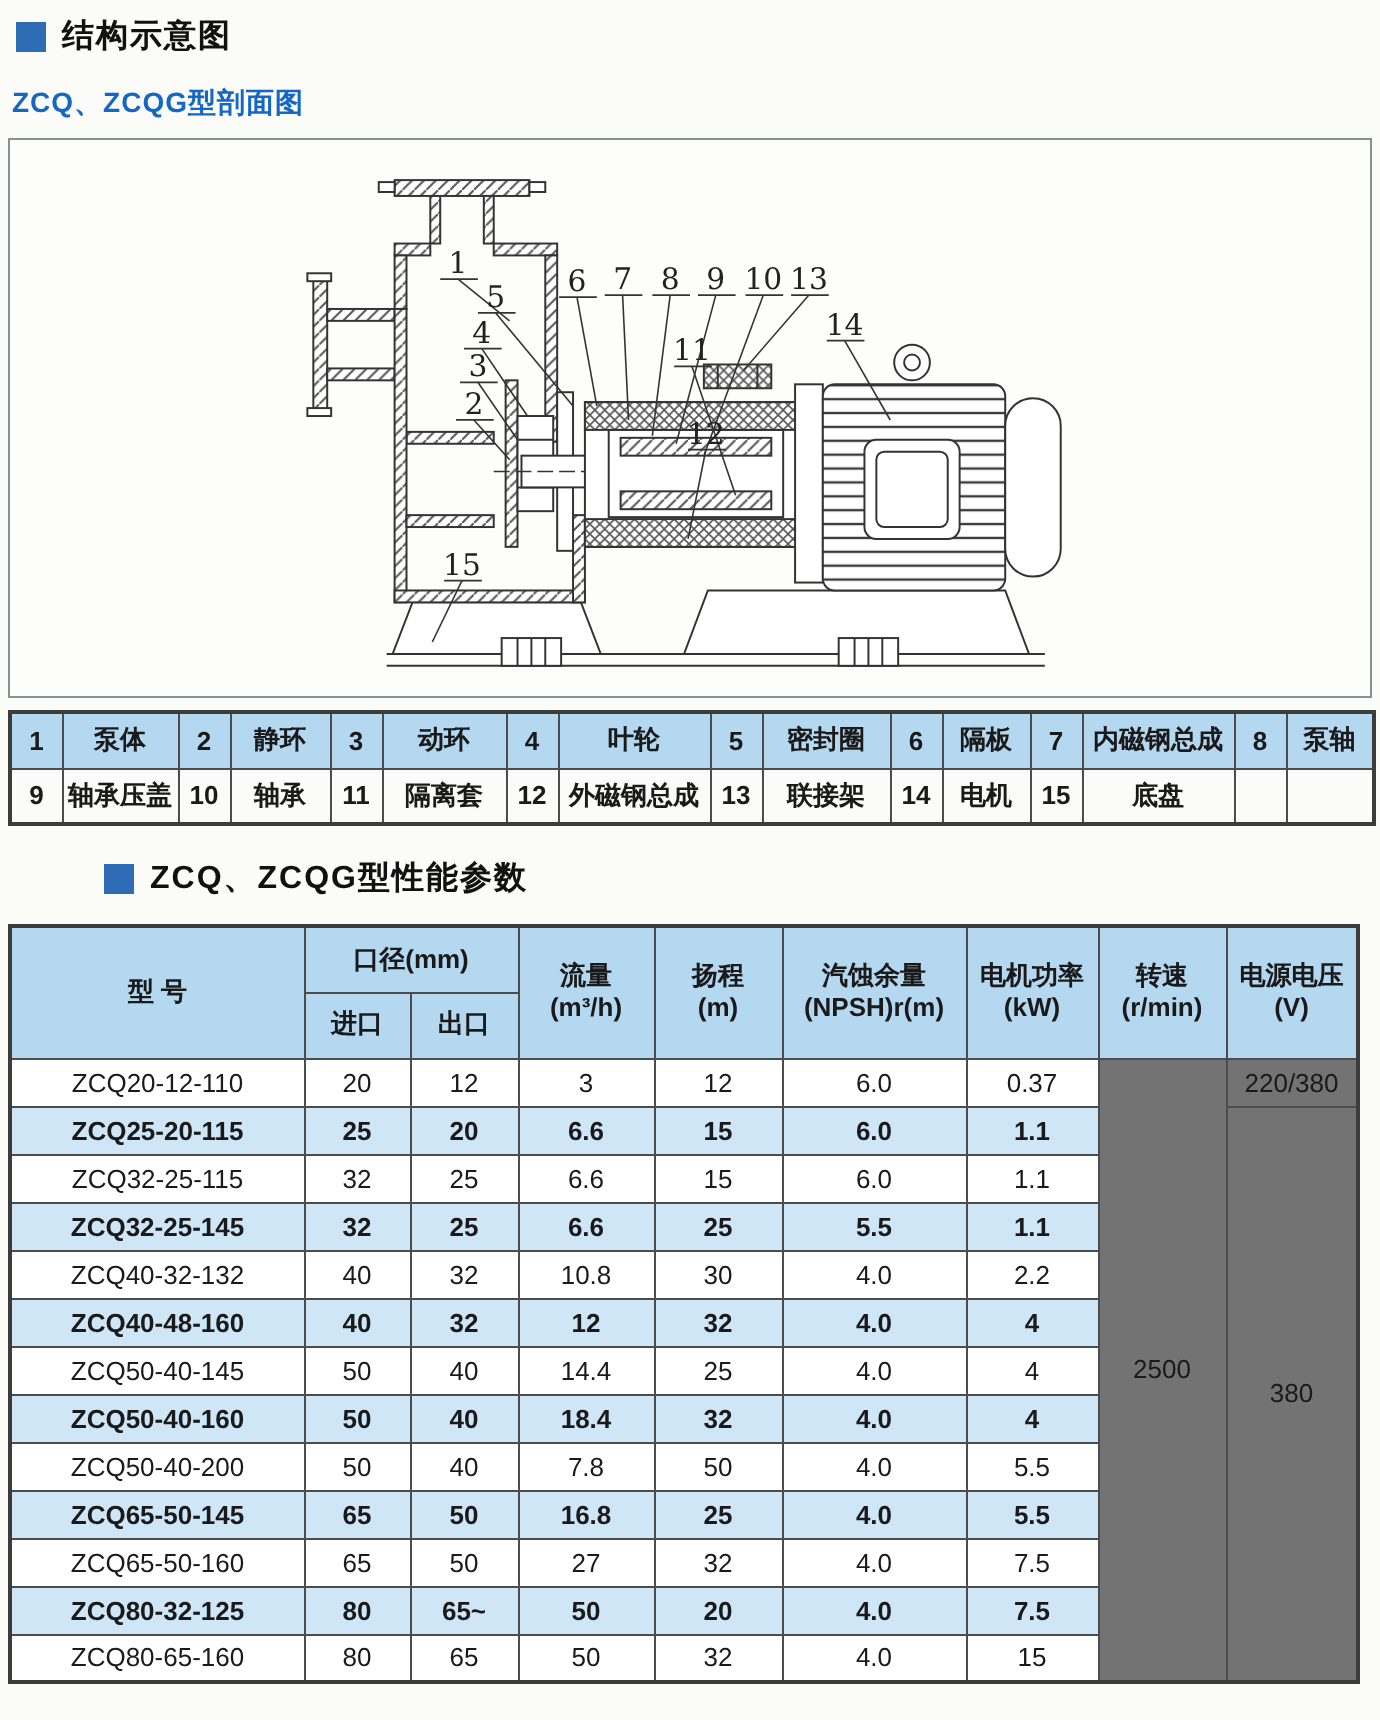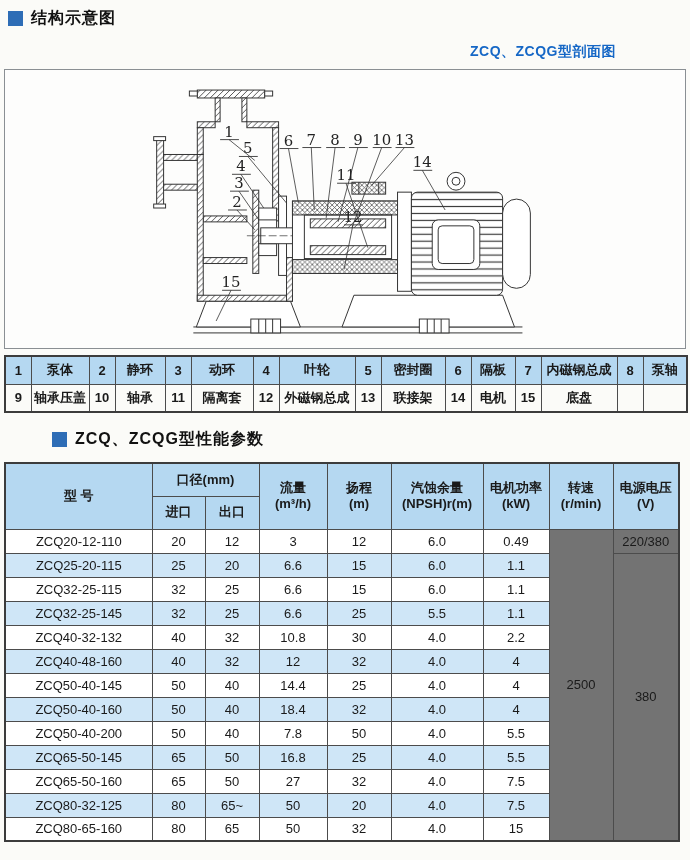--- a/index.html
+++ b/index.html
@@ -9,21 +9,21 @@
     font-family:"Liberation Sans","DejaVu Sans",sans-serif;
     color:#1a1a1a;
     overflow:hidden;
   }
   .page { width:620px; height:860px; padding:8px 4px 4px 4px; }
 
   
   .section-title { display:flex; align-items:center; gap:8px; margin-left:4px; }
   .section-title .bullet { width:15px; height:15px; background:var(--accent,#2e6db6); display:inline-block; }
   .section-title h1 { font-size:16px; font-weight:bold; letter-spacing:1px; color:#111; }
-  .subtitle { font-size:14px; font-weight:bold; color:var(--subtitle,#1567c6); margin:14px 0 8px 2px; letter-spacing:0.5px;text-align:right; }
+  .subtitle { font-size:14px; font-weight:bold; color:var(--subtitle,#1567c6); margin:14px 0 8px 2px; letter-spacing:0.5px; }
 
   
   .diagram-box {
     width:682px; height:280px; margin:0 auto 6px auto;
     background:#fdfdfc; border:1px solid #8a8f93;
   }
   .diagram-box svg { display:block; width:100%; height:100%; }
 
   
   .parts-table {
@@ -49,21 +49,21 @@
   }
   .perf-table th {
     background:var(--hdr,#b5d8f1); font-weight:bold;
     border:1px solid #4c4c4c; height:33px;
     white-space:pre-line; line-height:1.25;
   }
   .perf-table td {
     border:1px solid #4c4c4c; text-align:center; height:24px;
     background:#fff; overflow:hidden; white-space:nowrap;
   }
-  .perf-table tr.stripe td.data { background:var(--stripe,#cfe6f7); }
+  .perf-table tr.stripe td.data { background:var(--stripe,#cfe6f7);font-weight:bold; }
   .perf-table td.merged { background:#737373; vertical-align:middle; }
 </style>
 </head>
 <body>
 
 <div class="page">
 
   <div class="section-title">
     <span class="bullet"></span>
     <h1>结构示意图</h1>
@@ -305,21 +305,21 @@
       </tr>
     </thead>
     <tbody id="perf-body">
         <tr>
           <td class="data">ZCQ20-12-110</td>
           <td class="data">20</td>
           <td class="data">12</td>
           <td class="data">3</td>
           <td class="data">12</td>
           <td class="data">6.0</td>
-          <td class="data">0.49</td>
+          <td class="data">0.37</td>
           <td class="merged" rowspan="13">2500</td>
           <td class="merged">220/380</td>
         </tr>
         <tr class="stripe">
           <td class="data">ZCQ25-20-115</td>
           <td class="data">25</td>
           <td class="data">20</td>
           <td class="data">6.6</td>
           <td class="data">15</td>
           <td class="data">6.0</td>

